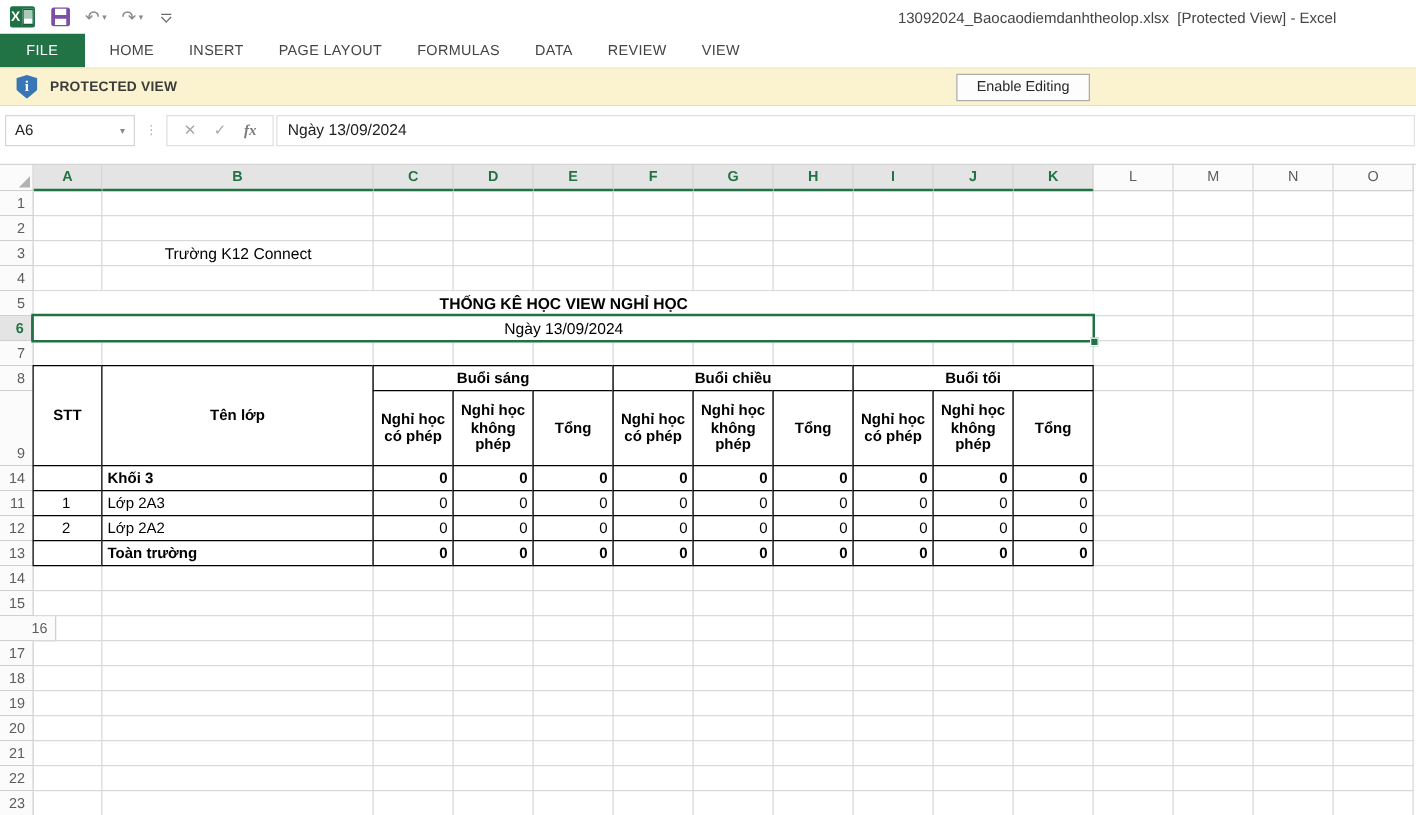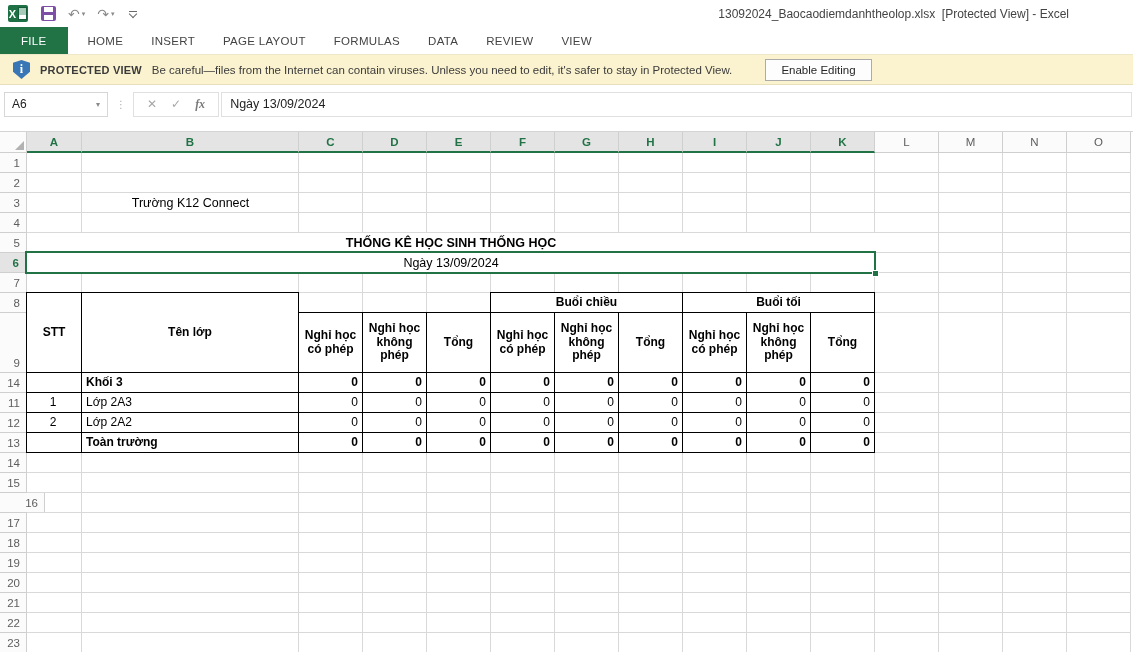--- a/index.html
+++ b/index.html
@@ -121,21 +121,20 @@
   <span class="tab">PAGE LAYOUT</span>
   <span class="tab">FORMULAS</span>
   <span class="tab">DATA</span>
   <span class="tab">REVIEW</span>
   <span class="tab">VIEW</span>
 </div>
 
 <div class="pvbar">
   <span class="shield">i</span>
   <span class="pv-label">PROTECTED VIEW</span>
-  <span class="pv-msg">Be careful—files from the Internet can contain viruses. Unless you need to edit, it's safer to stay in Protected View.</span>
   <button class="pv-btn">Enable Editing</button>
 </div>
 
 <div class="fxbar">
   <div class="namebox">
     <span class="nb-text">A6</span>
     <span class="nb-arrow">▾</span>
   </div>
   <span class="fx-dots">⋮</span>
   <div class="fxbtns">
@@ -221,24 +220,25 @@
     <div class="gl" style="left: 27px; top: 340px; width: 1104px; height: 1px;"></div>
     <div class="gl" style="left: 27px; top: 360px; width: 1104px; height: 1px;"></div>
     <div class="gl" style="left: 27px; top: 380px; width: 1104px; height: 1px;"></div>
     <div class="gl" style="left: 27px; top: 400px; width: 1104px; height: 1px;"></div>
     <div class="gl" style="left: 27px; top: 420px; width: 1104px; height: 1px;"></div>
     <div class="gl" style="left: 27px; top: 440px; width: 1104px; height: 1px;"></div>
     <div class="gl" style="left: 27px; top: 460px; width: 1104px; height: 1px;"></div>
     <div class="gl" style="left: 27px; top: 480px; width: 1104px; height: 1px;"></div>
     <div class="gl" style="left: 27px; top: 500px; width: 1104px; height: 1px;"></div>
     <div class="cell" style="left: 82px; top: 61px; width: 217px; height: 20px; justify-content: center;">Trường K12 Connect</div>
-    <div class="cell b mg" style="left: 27px; top: 101px; width: 848px; height: 20px; justify-content: center;">THỐNG KÊ HỌC SINH THỐNG HỌC</div>
+    <div class="cell b mg" style="left: 27px; top: 101px; width: 848px; height: 20px; justify-content: center;">THỐNG KÊ HỌC VIEW NGHỈ HỌC</div>
     <div class="cell mg" style="left: 27px; top: 121px; width: 848px; height: 20px; justify-content: center;">Ngày 13/09/2024</div>
     <div class="tcell th" style="left: 26px; top: 160px; width: 56px; height: 81px;">STT</div>
     <div class="tcell th" style="left: 81px; top: 160px; width: 218px; height: 81px;">Tên lớp</div>
+    <div class="tcell th" style="left: 298px; top: 160px; width: 193px; height: 21px;">Buổi sáng</div>
     <div class="tcell th" style="left: 490px; top: 160px; width: 193px; height: 21px;">Buổi chiều</div>
     <div class="tcell th" style="left: 682px; top: 160px; width: 193px; height: 21px;">Buổi tối</div>
     <div class="tcell th" style="left: 298px; top: 180px; width: 65px; height: 61px;">Nghỉ học có phép</div>
     <div class="tcell th" style="left: 362px; top: 180px; width: 65px; height: 61px;">Nghỉ học không phép</div>
     <div class="tcell th" style="left: 426px; top: 180px; width: 65px; height: 61px;">Tổng</div>
     <div class="tcell th" style="left: 490px; top: 180px; width: 65px; height: 61px;">Nghỉ học có phép</div>
     <div class="tcell th" style="left: 554px; top: 180px; width: 65px; height: 61px;">Nghỉ học không phép</div>
     <div class="tcell th" style="left: 618px; top: 180px; width: 65px; height: 61px;">Tổng</div>
     <div class="tcell th" style="left: 682px; top: 180px; width: 65px; height: 61px;">Nghỉ học có phép</div>
     <div class="tcell th" style="left: 746px; top: 180px; width: 65px; height: 61px;">Nghỉ học không phép</div>

